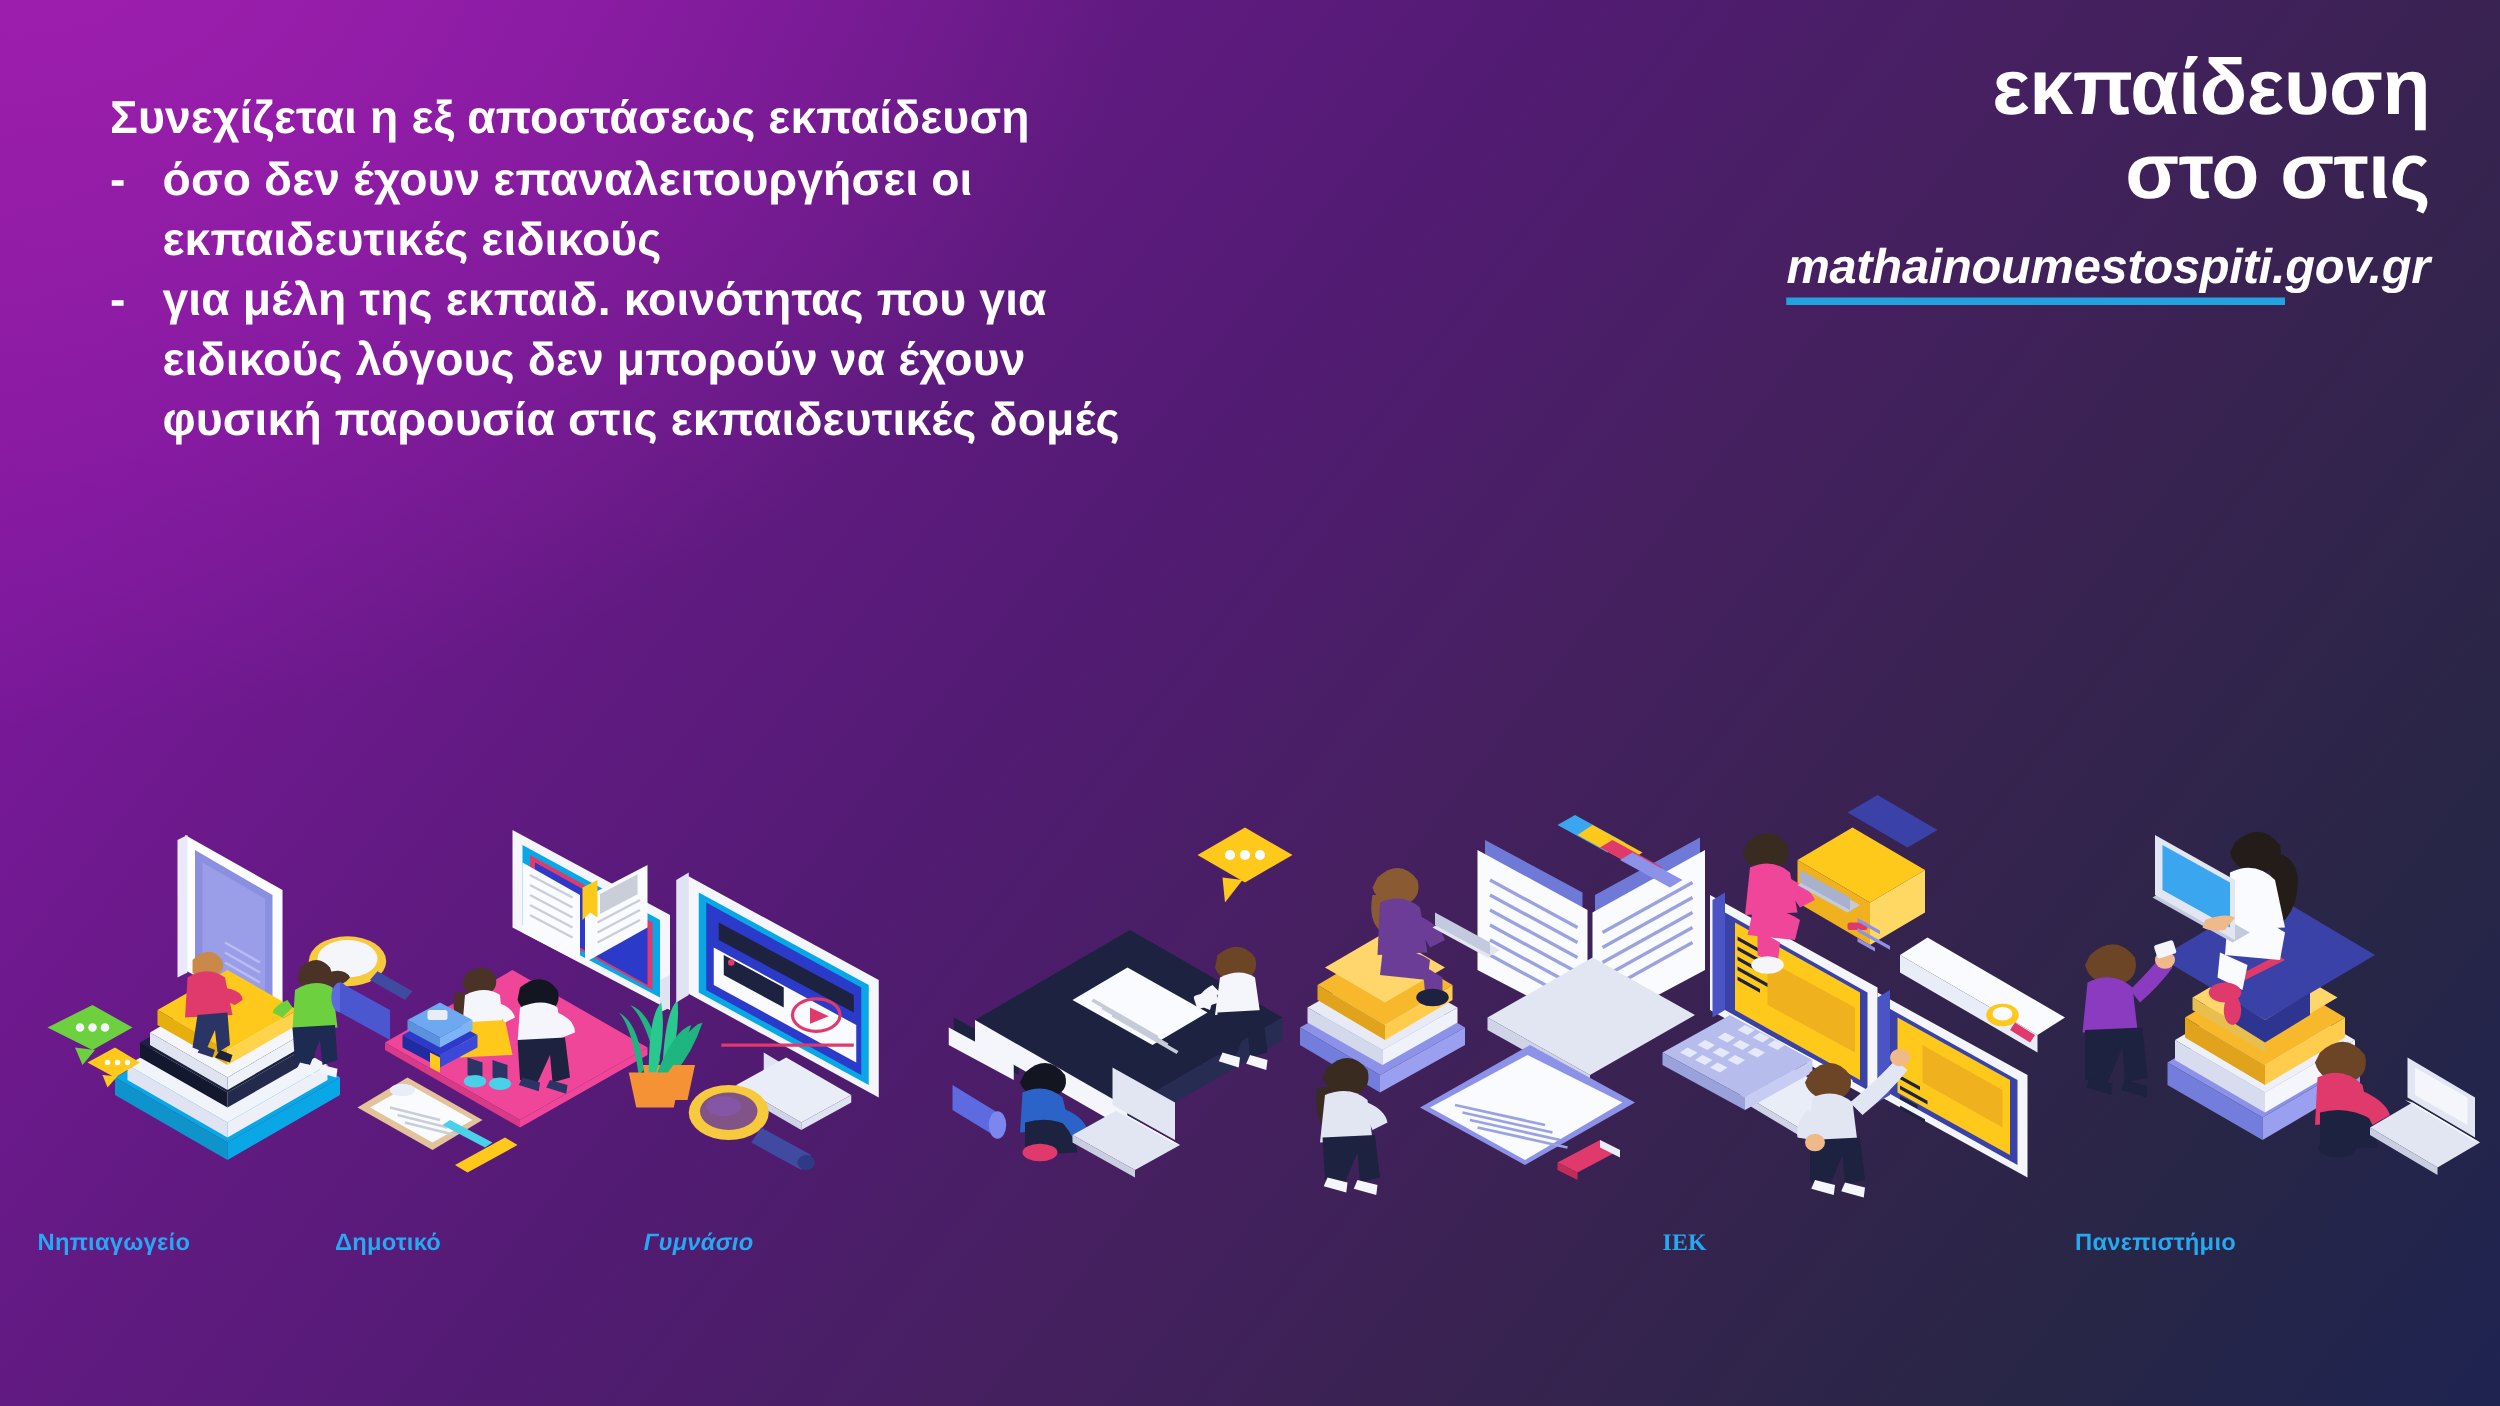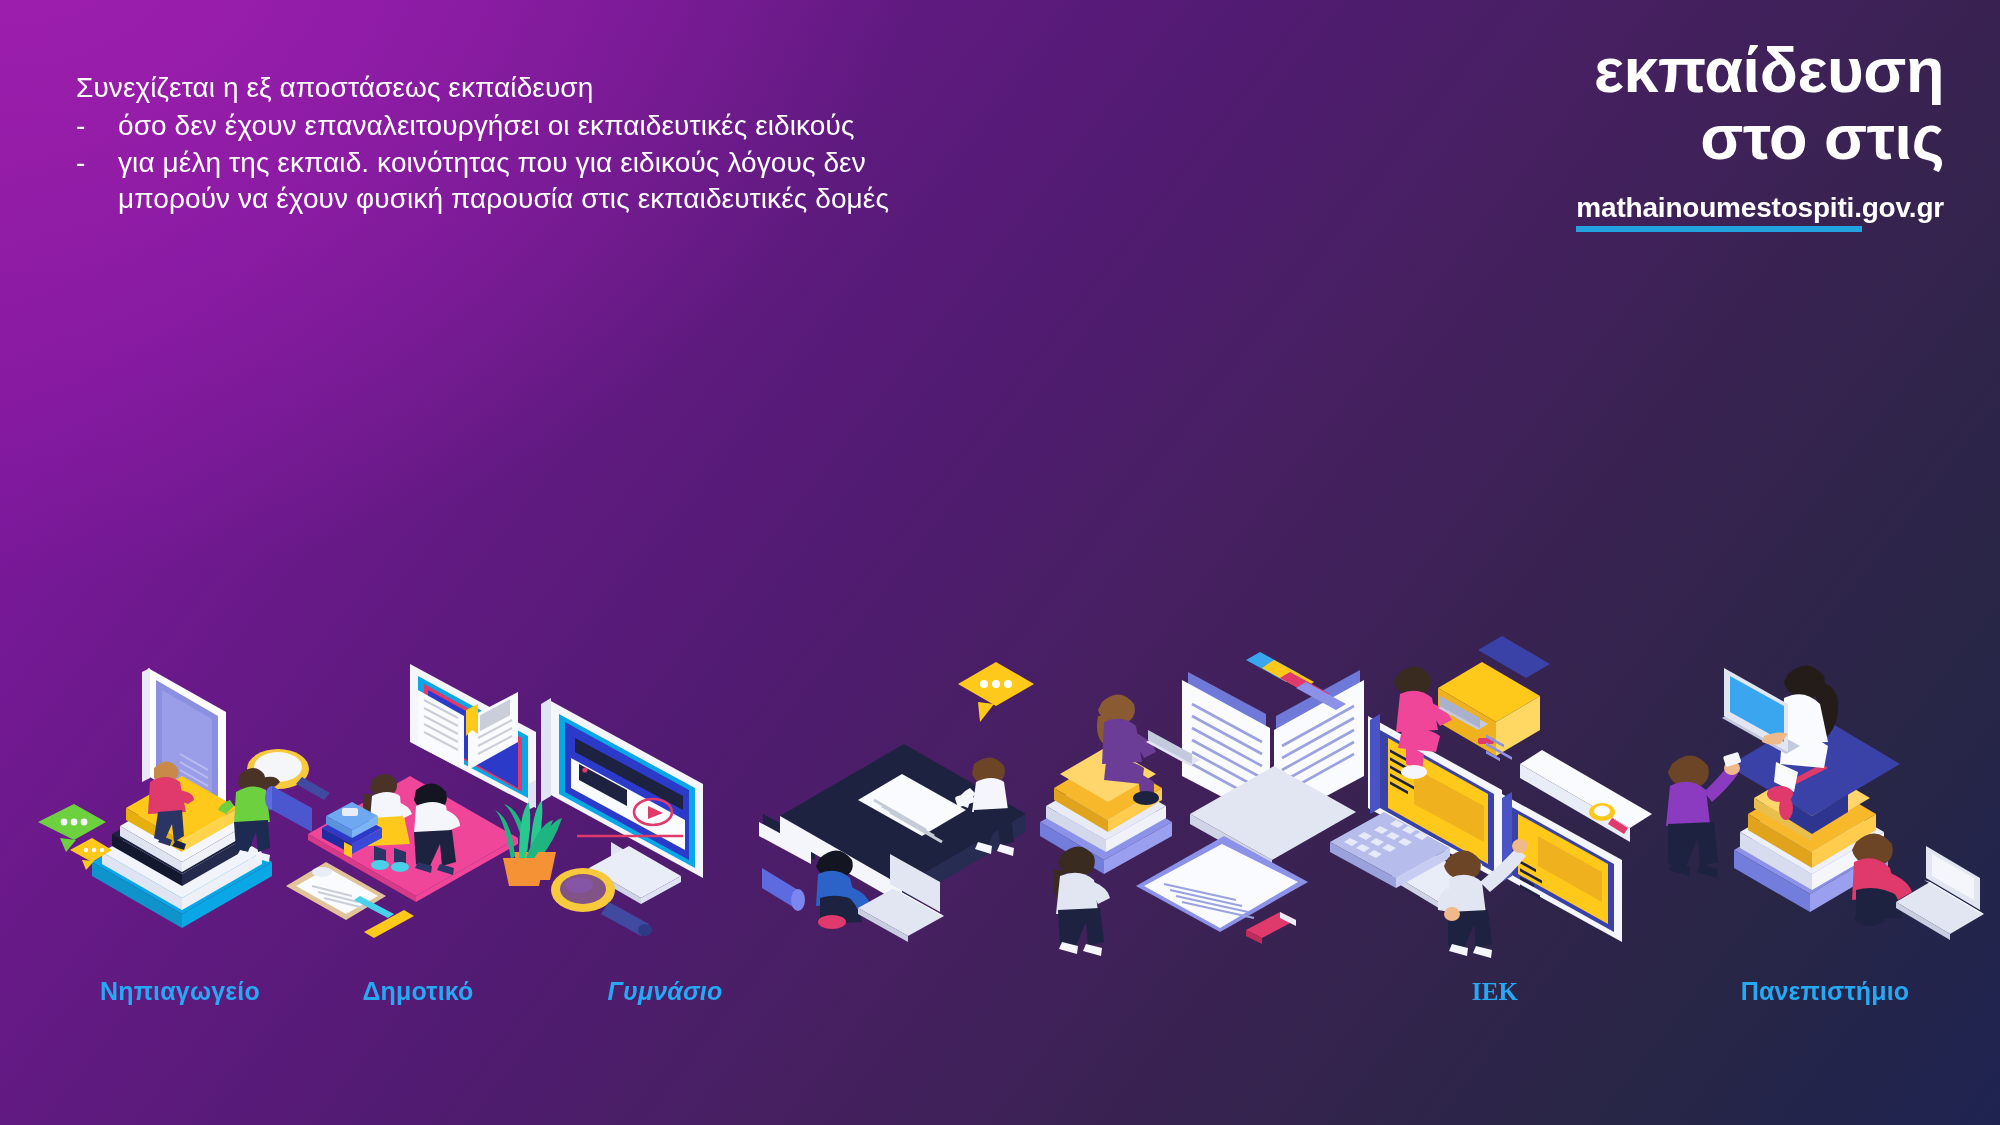--- a/index.html
+++ b/index.html
@@ -15,28 +15,28 @@
     height: 1125px;
     overflow: hidden;
     background:
       radial-gradient(ellipse 1500px 1100px at 2% -5%, #9d1fae 0%, rgba(157,31,174,0) 58%),
       linear-gradient(128deg, #8a189b 0%, #7a189a 14%, #621a82 30%, #511b72 44%, #45205f 58%, #36234f 72%, #282646 86%, #1e2350 100%);
   }
 
   
   .copy {
     position: absolute;
-    left: 76px;
+    left: 88px;
     top: 70px;
     width: 830px;
     color: #ffffff;
-    font-size: 28px;
+    font-size: 37px;
     line-height: 1.30;
     letter-spacing: .1px;
-    font-weight: 400;
+    font-weight: 700;
   }
   .copy .lead { margin-bottom: 2px; }
   .bullet { display: flex; gap: 20px; }
   .bullet .dash { width: 22px; flex: 0 0 22px; text-align: left; }
   .bullet .btext { flex: 1 1 auto; }
 
   
   .brand {
     position: absolute;
     right: 56px;
@@ -47,24 +47,25 @@
   .brand .l1, .brand .l2 {
     font-weight: 700;
     font-size: 63px;
     line-height: 1.03;
     letter-spacing: -0.4px;
     white-space: nowrap;
   }
   .brand .l2 { margin-top: 2px; }
   .brand .url {
     margin-top: 22px;
-    font-size: 28px;
+    font-size: 39px;
     font-weight: 700;
     letter-spacing: -0.2px;
     white-space: nowrap;
+    font-style: italic;
   }
   .brand .url .u-under {
     border-bottom: 6px solid #22a3e0;
     padding-bottom: 3px;
   }
 
   
   .strip {
     position: absolute;
     left: 0;
@@ -74,24 +75,23 @@
   }
   .scene {
     position: absolute;
     bottom: 72px;
     height: 300px;
   }
   .scene .label {
     position: absolute;
     left: 0; right: 0;
     bottom: -60px;
-    text-align: center;
     color: #27a8f2;
     font-weight: 700;
-    font-size: 25px;
+    font-size: 19px;
     letter-spacing: .2px;
     white-space: nowrap;
   }
   .art { position: absolute; inset: 0; }
   .art svg { width: 100%; height: 100%; overflow: visible; }
 
   .s1 { left: 30px;   width: 300px; }
   .s2 { left: 268px;  width: 300px; }
   .s3 { left: 515px;  width: 300px; font-style: italic; }
   .s4 { left: 762px;  width: 320px; }

